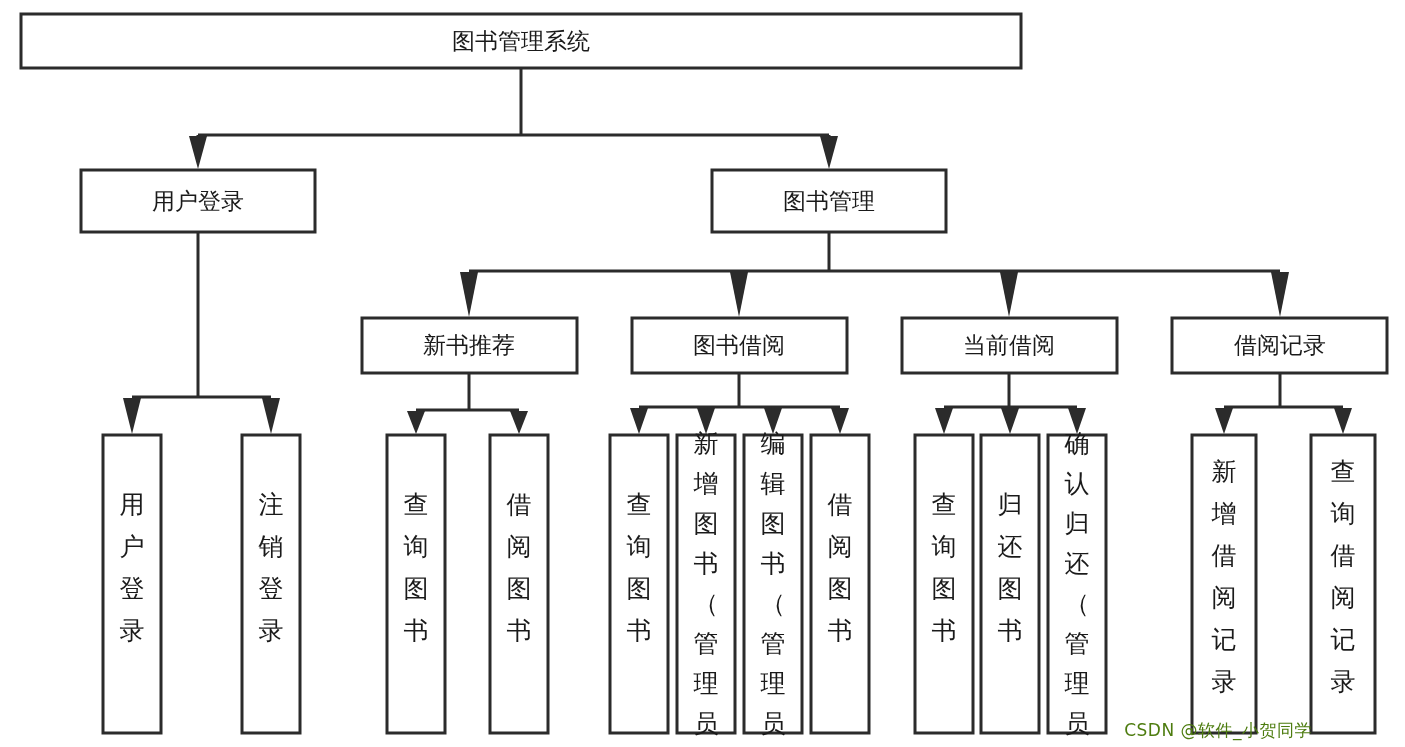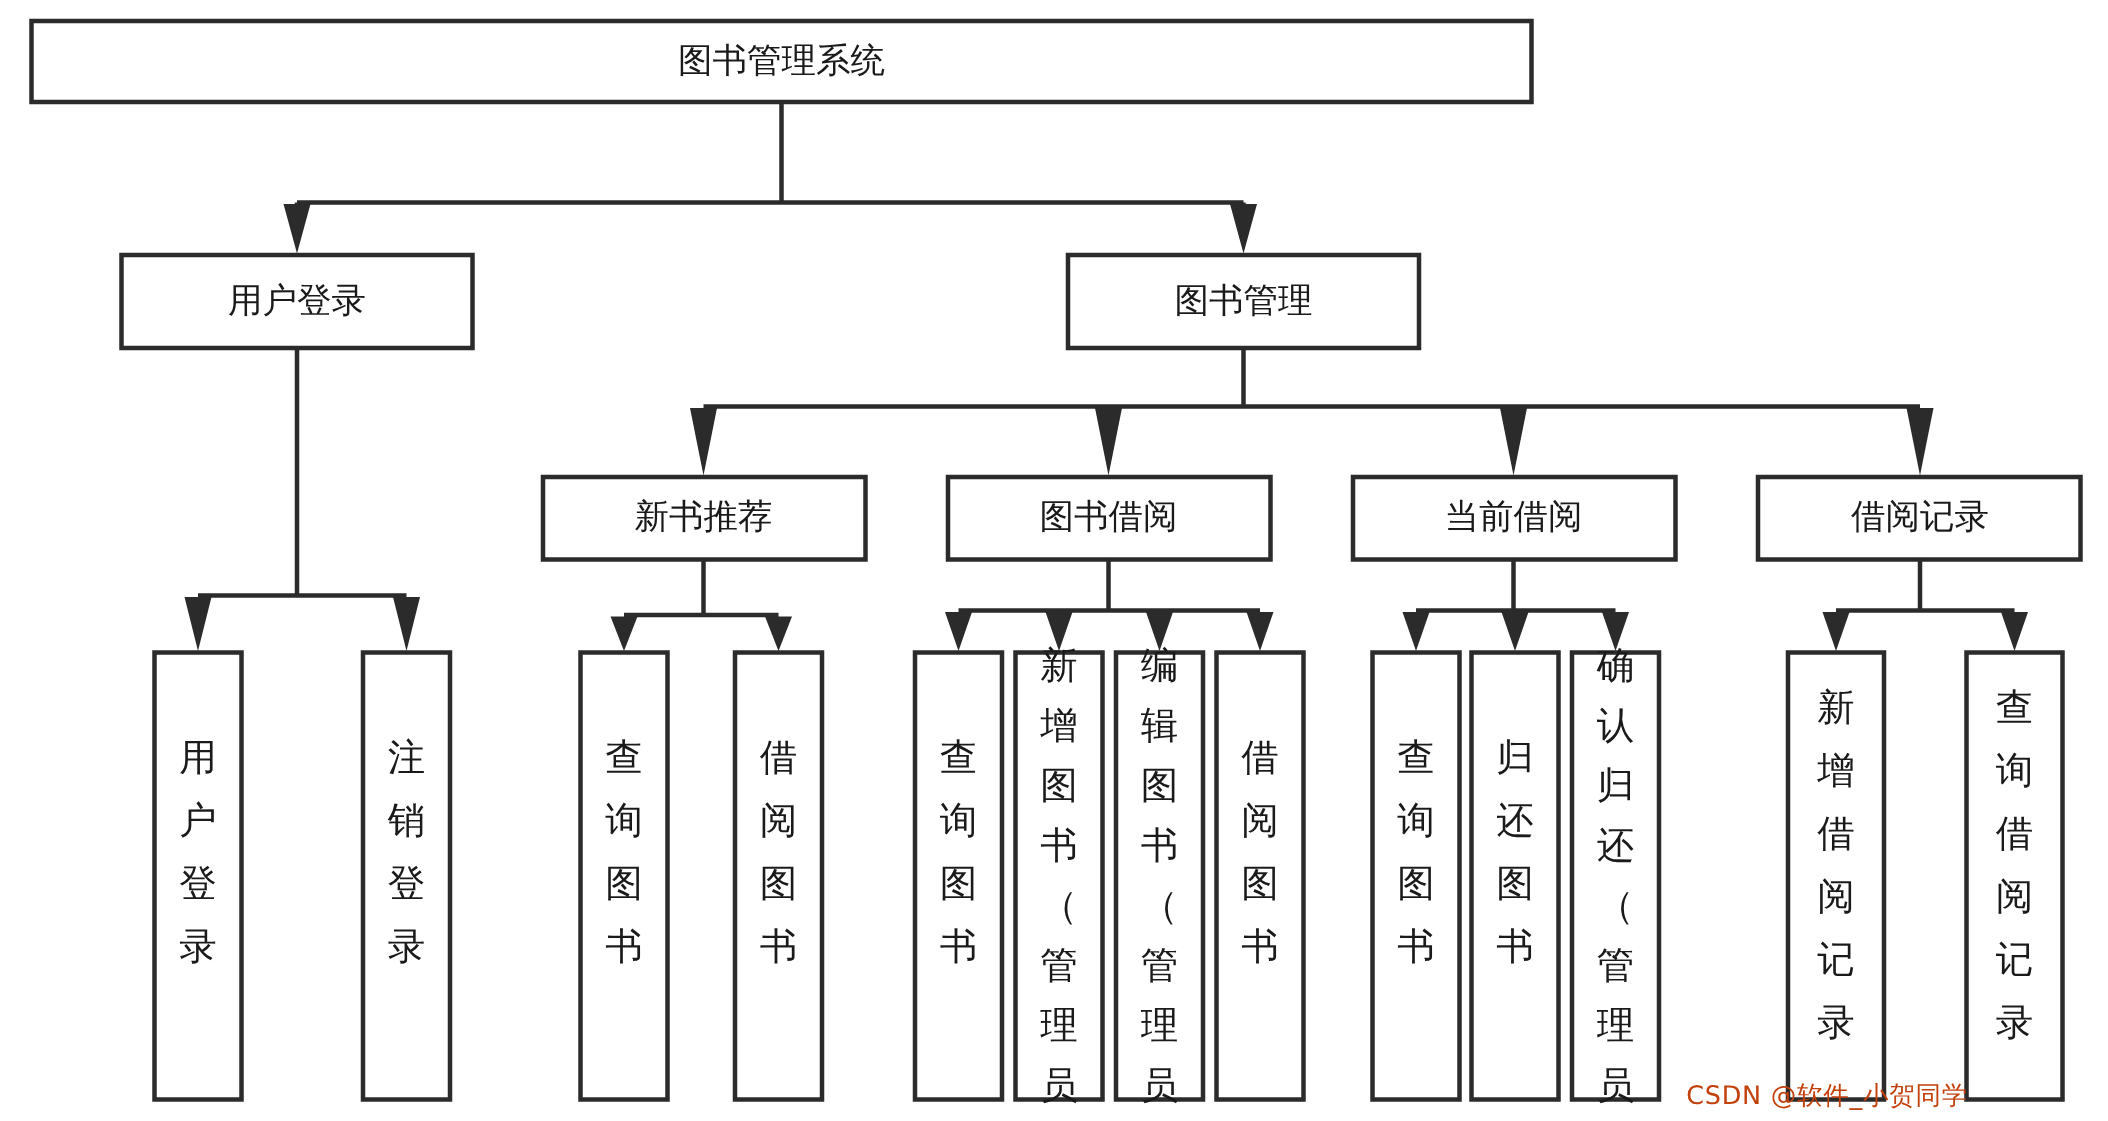--- a/index.html
+++ b/index.html
@@ -55,21 +55,21 @@
     font-size: 25px;
     fill: #1a1a1a;
     text-anchor: middle;
   }
   .watermark {
     position: absolute;
     right: 14px;
     bottom: 5px;
     font-family: "DejaVu Sans", "Liberation Sans", sans-serif;
     font-size: 17px;
-    color: #c2410c;
+    color: #4d7c0f;
     white-space: nowrap;
     letter-spacing: 0.5px;
     pointer-events: none;
   }
 </style>
 </head>
 <body>
 
 <div id="diagram-root">
 

